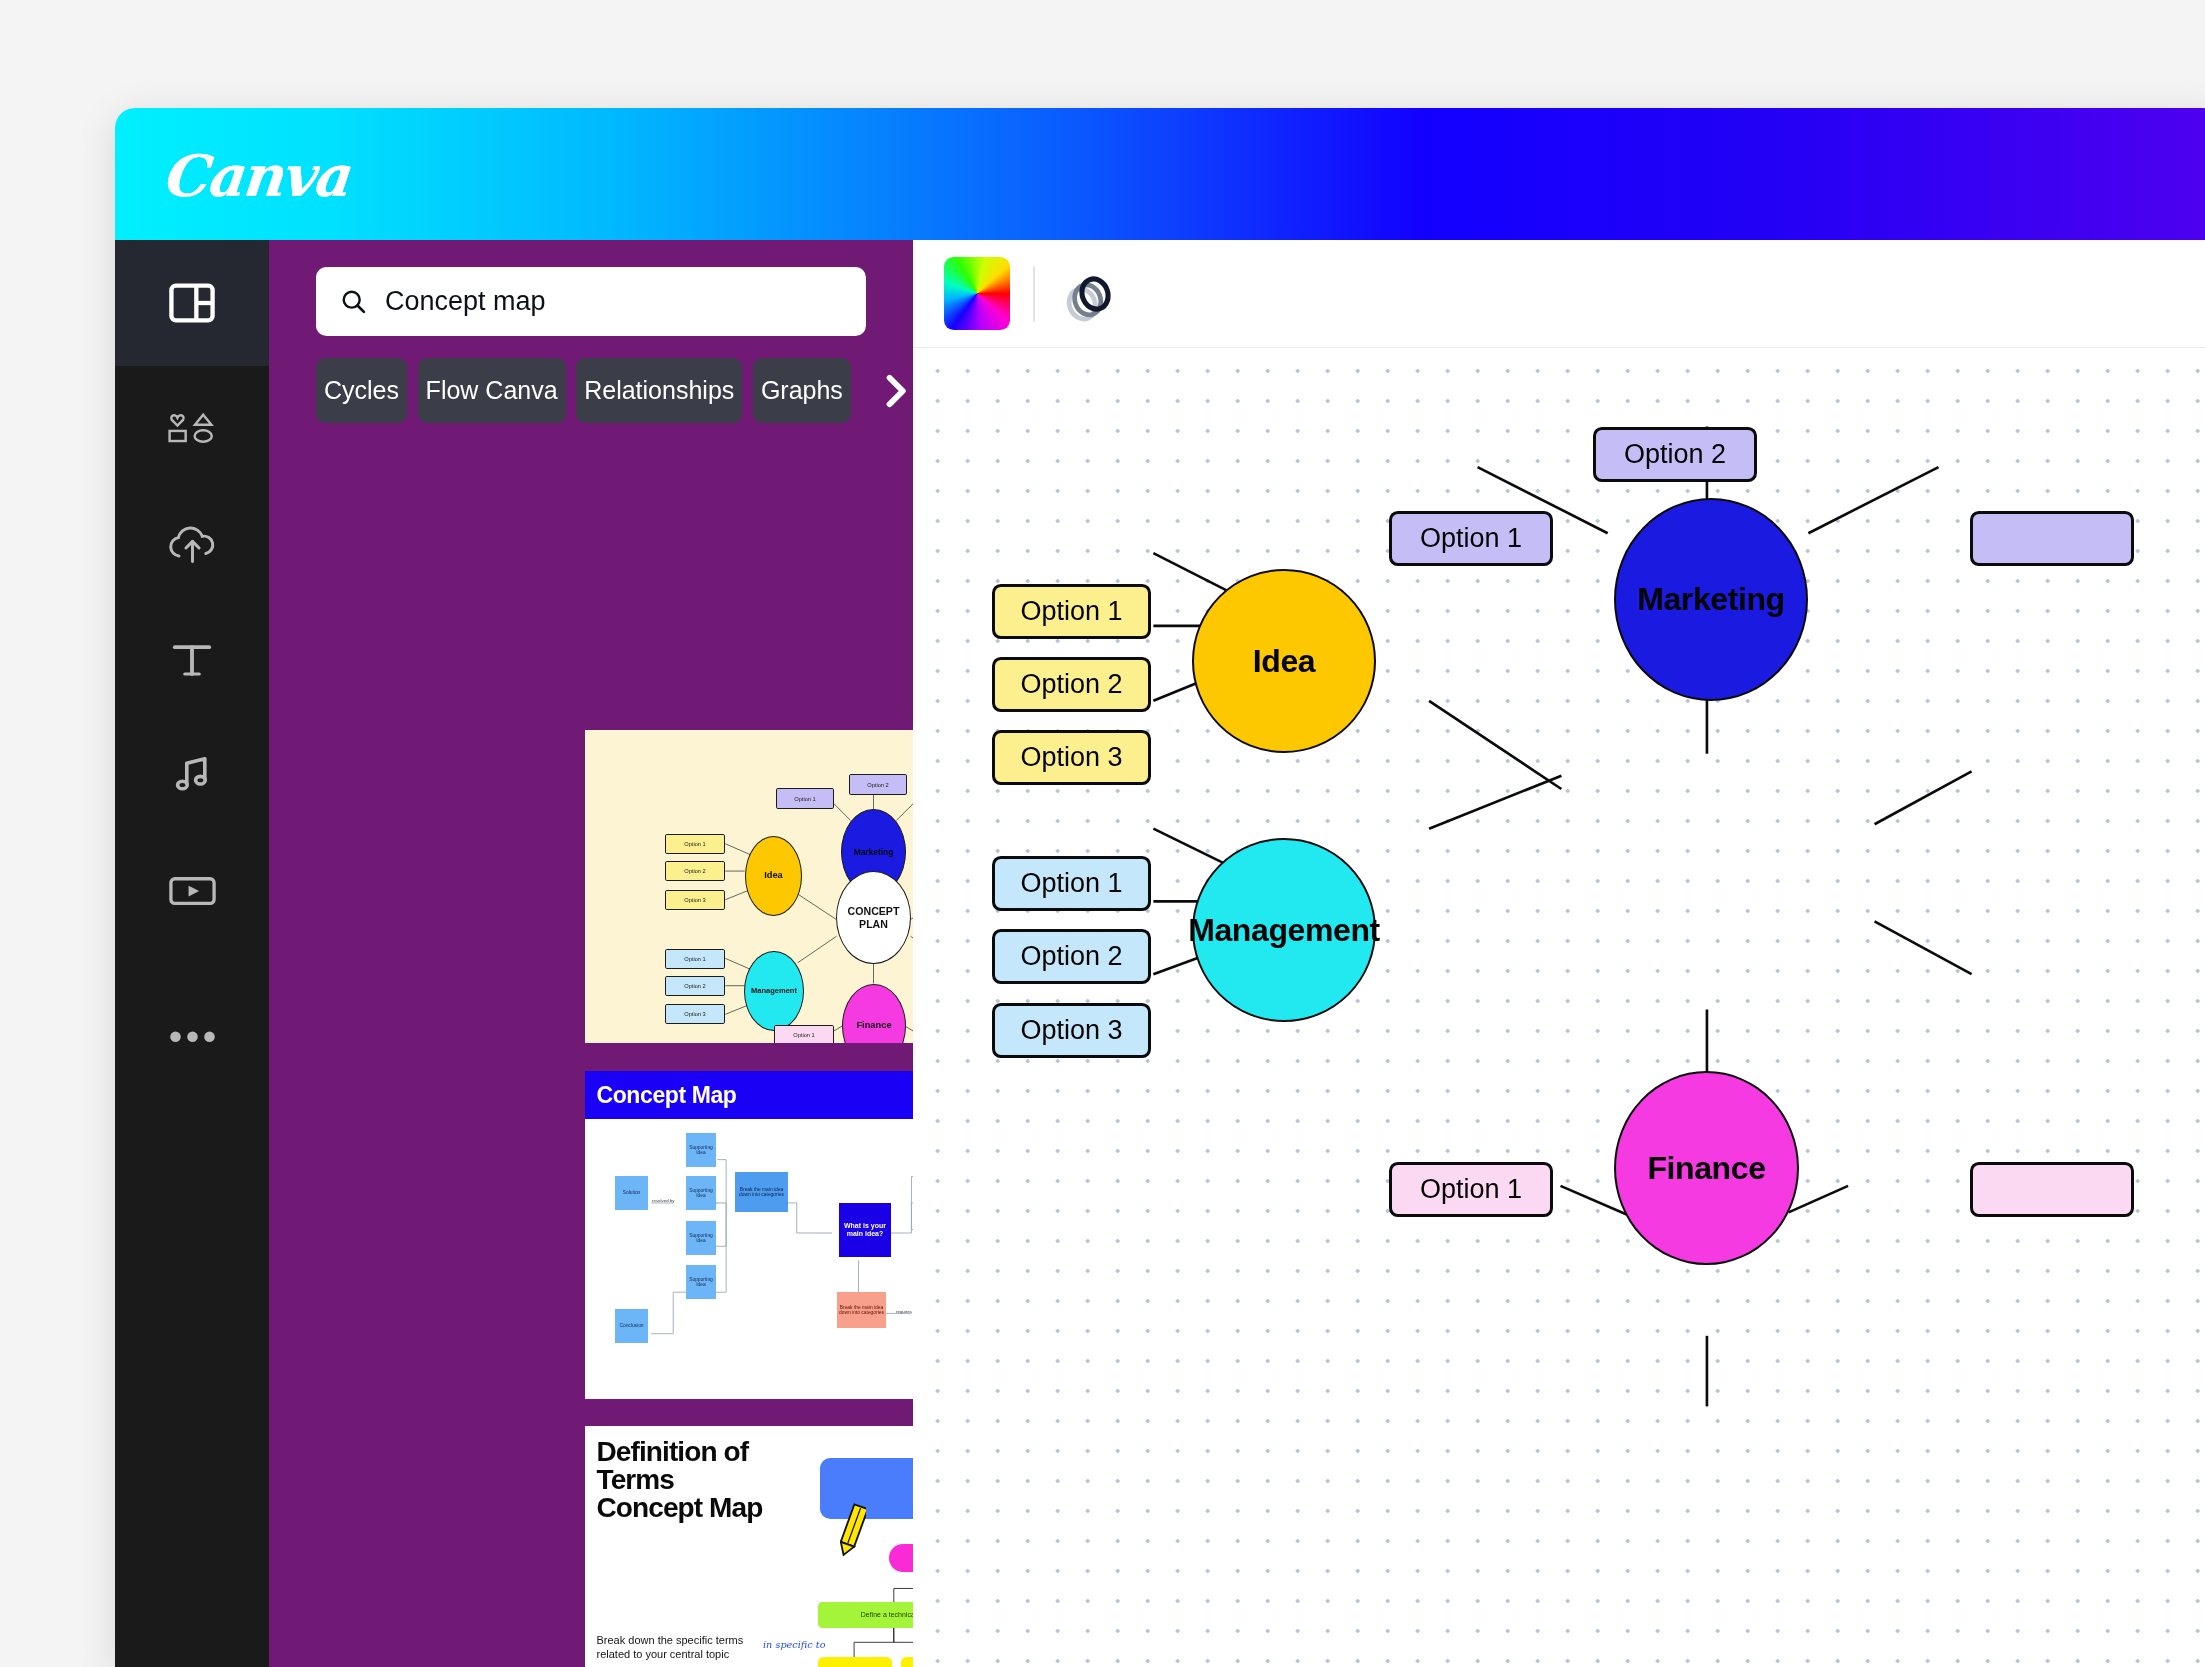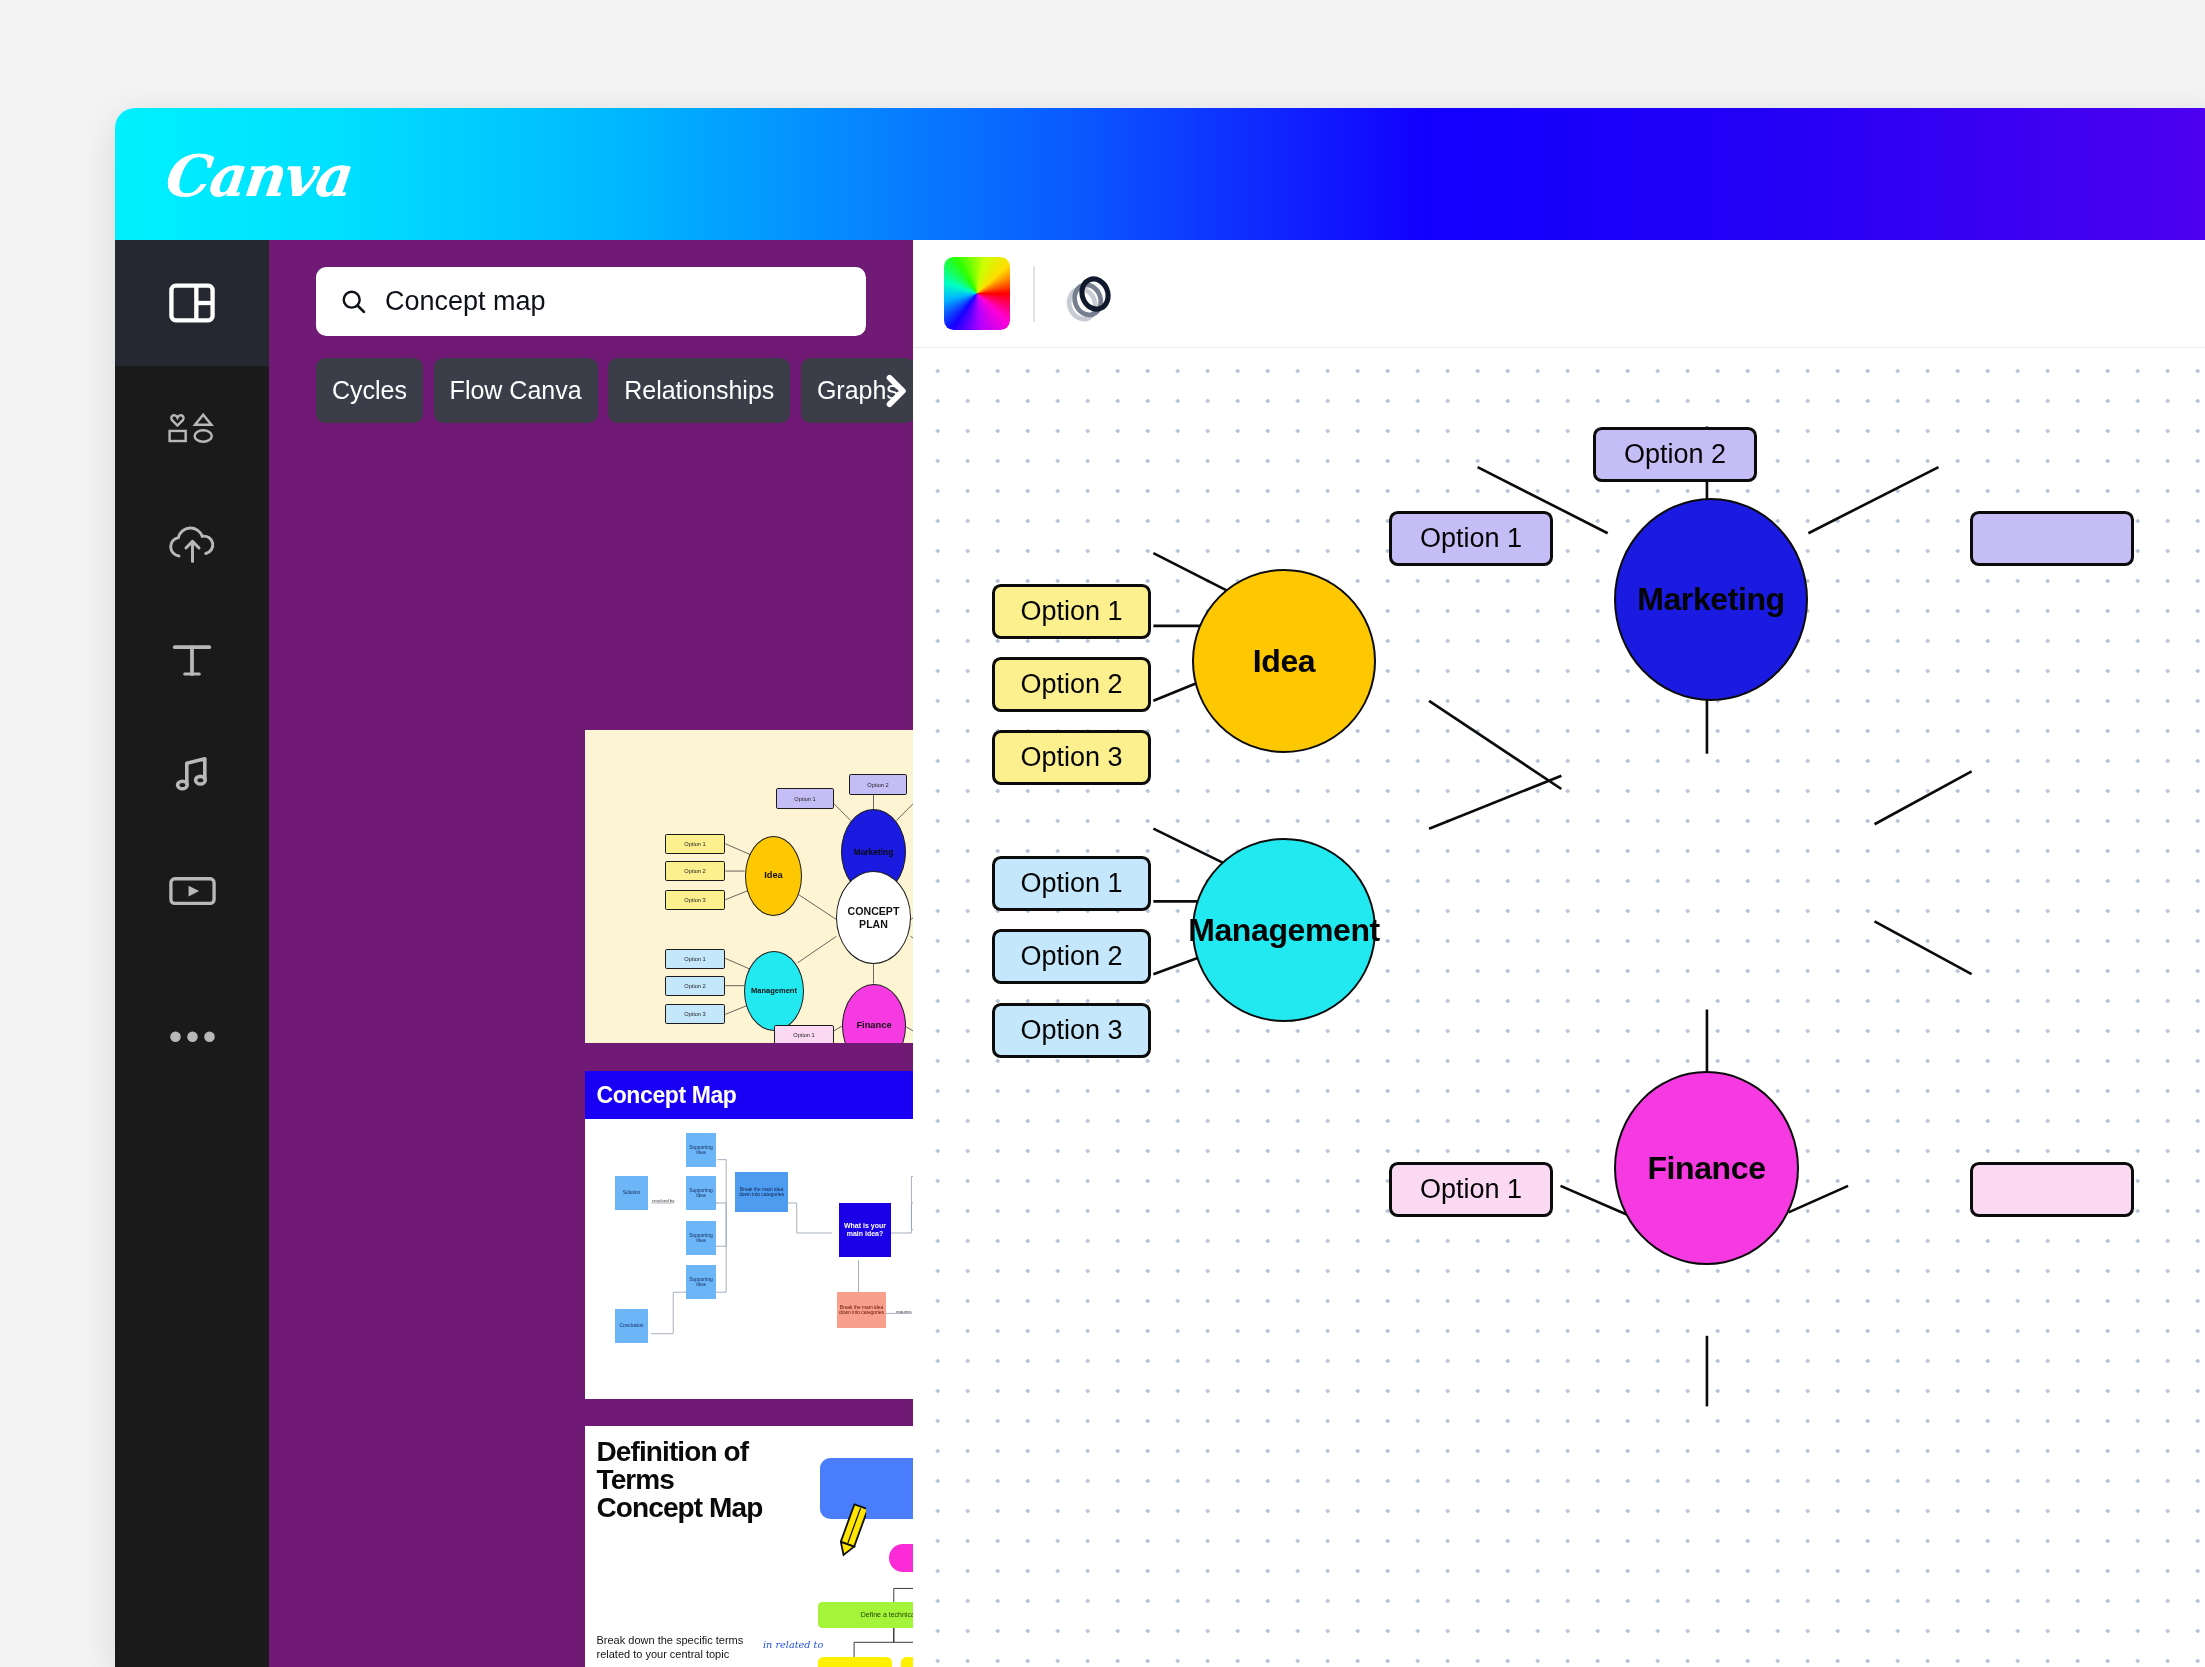--- a/index.html
+++ b/index.html
@@ -97,21 +97,21 @@
     position: absolute; left: 47px; top: 118px;
     width: 600px; height: 65px;
     display: flex; gap: 10.6px;
     overflow: hidden;
   }
   .chip {
     height: 65px;
     background: #3b3e49;
     border-radius: 9.7px;
     display: flex; align-items: center; justify-content: center;
-    padding: 0 16px;
+    padding: 0 8px;
     color: #ffffff;
     font-size: 25px;
     white-space: nowrap;
     cursor: pointer;
   }
   .chip-scroll {
     position: absolute; right: -2.6px; top: 118px;
     width: 40px; height: 65px;
     display: flex; align-items: center; justify-content: center;
     cursor: pointer;
@@ -454,21 +454,21 @@
             </g>
           </svg>
 
           <div class="n" style="left:235px;top:32px;width:316px;height:61px;background:#4a7dfb;border-radius:10.6px;color:#fff;font-size:10.6px;font-weight:700">WRITE THE MAIN TOPIC</div>
           <div class="n" style="left:304px;top:118px;width:181px;height:28px;background:#fa2ad6;border-radius:14px;color:#fff;font-size:7.5px;font-weight:700">ADD A KEY CONCEPT</div>
           <div class="n" style="left:233px;top:176px;width:157px;height:25.6px;background:#a4f53a;border-radius:4.4px;color:#1e3f00;font-size:7px">Define a technical term</div>
 
           <div class="n" style="left:233px;top:231px;width:74px;height:47px;background:#fff000;border-radius:5.3px;color:#8a1600;font-size:6.6px">Provide your thoughts</div>
           <div class="n" style="left:316px;top:231px;width:74px;height:47px;background:#fff000;border-radius:5.3px;color:#8a1600;font-size:6.6px">Note further ideas</div>
 
-          <div class="anno" style="left:178px;top:213px;color:#1f4fe0">in related to</div>
+          <div class="anno" style="left:178px;top:213px;color:#1f4fe0">in specific to</div>
 
           <svg style="position:absolute;left:255px;top:75px;width:25.6px;height:57px" viewBox="0 0 18 40">
             <g transform="rotate(20 9 20)">
               <rect x="4" y="3" width="10" height="28" fill="#ffe500" stroke="#111" stroke-width="1.3"></rect>
               <line x1="9" y1="4" x2="9" y2="30" stroke="#111" stroke-width=".9"></line>
               <polygon points="4,31 14,31 9,39" fill="#ffe500" stroke="#111" stroke-width="1.3"></polygon>
             </g>
           </svg>
         </div>
       </div>

